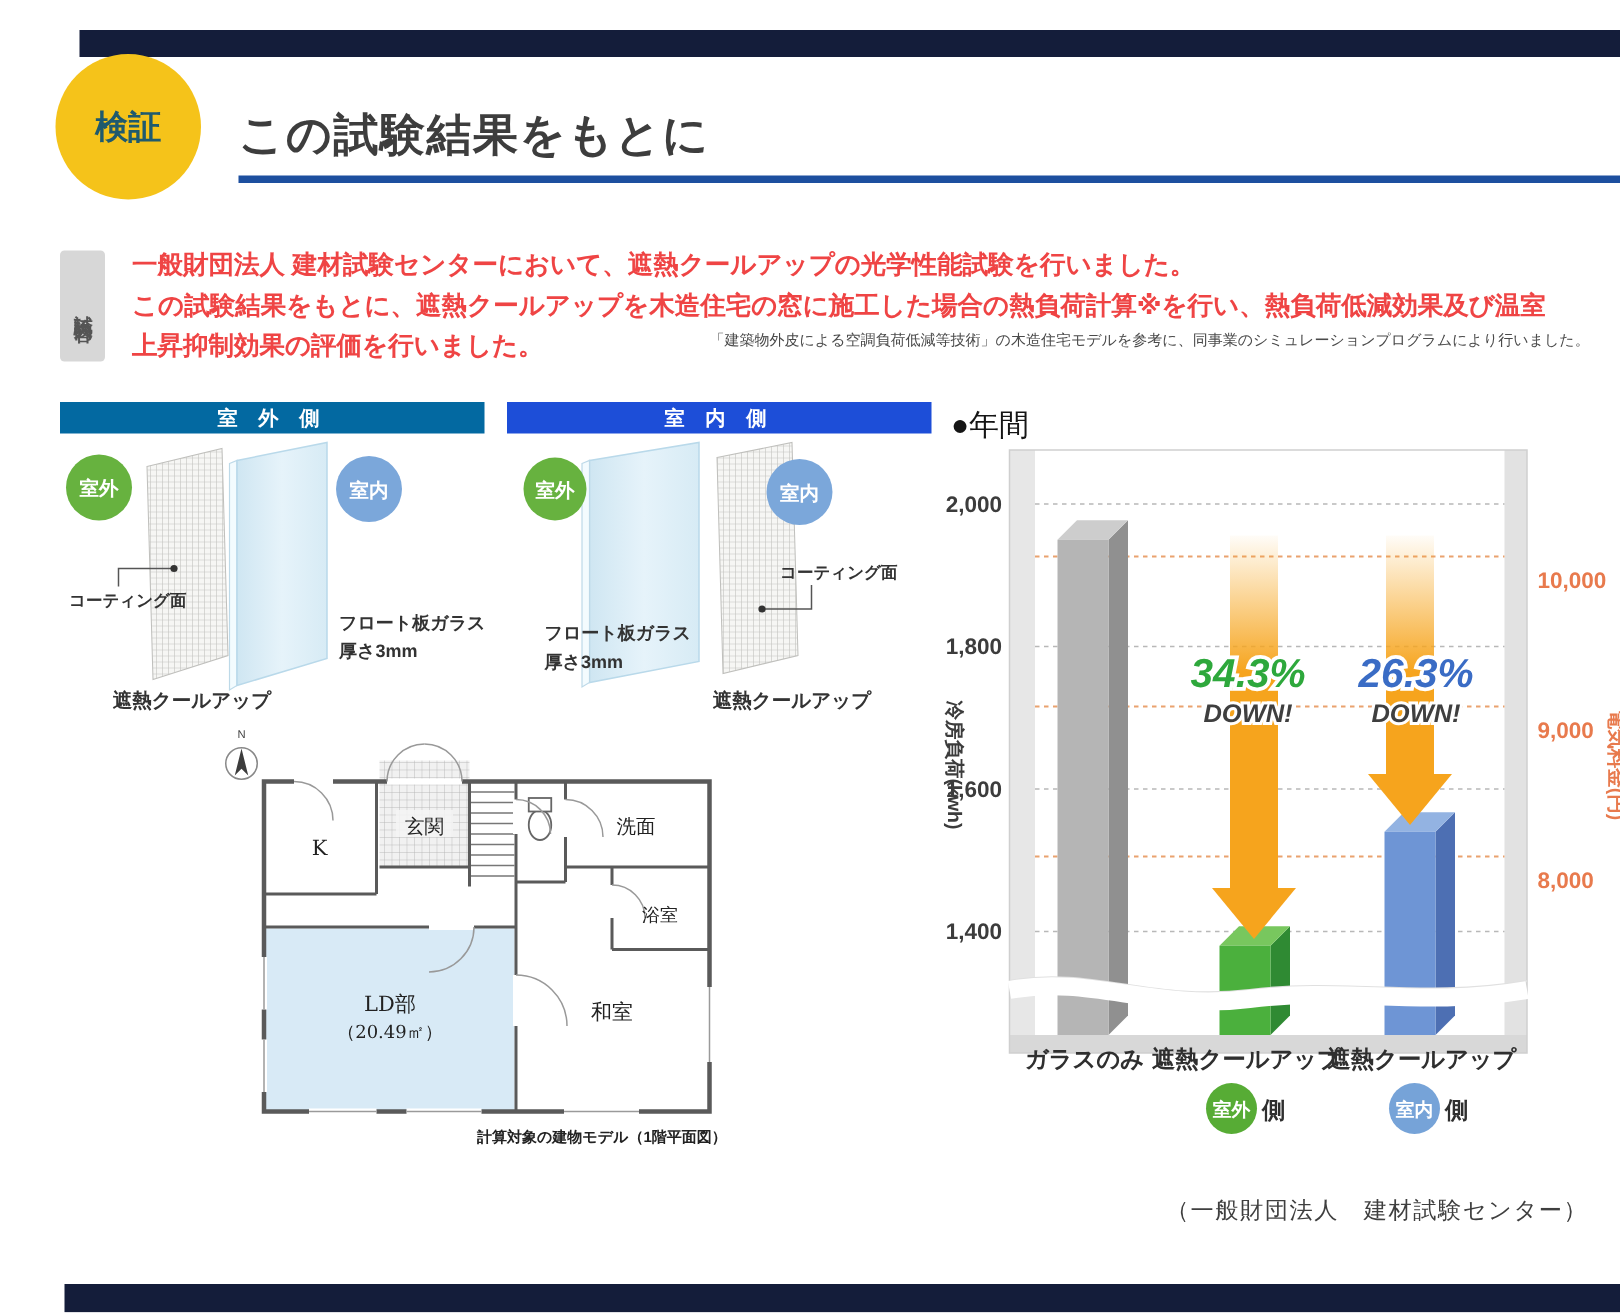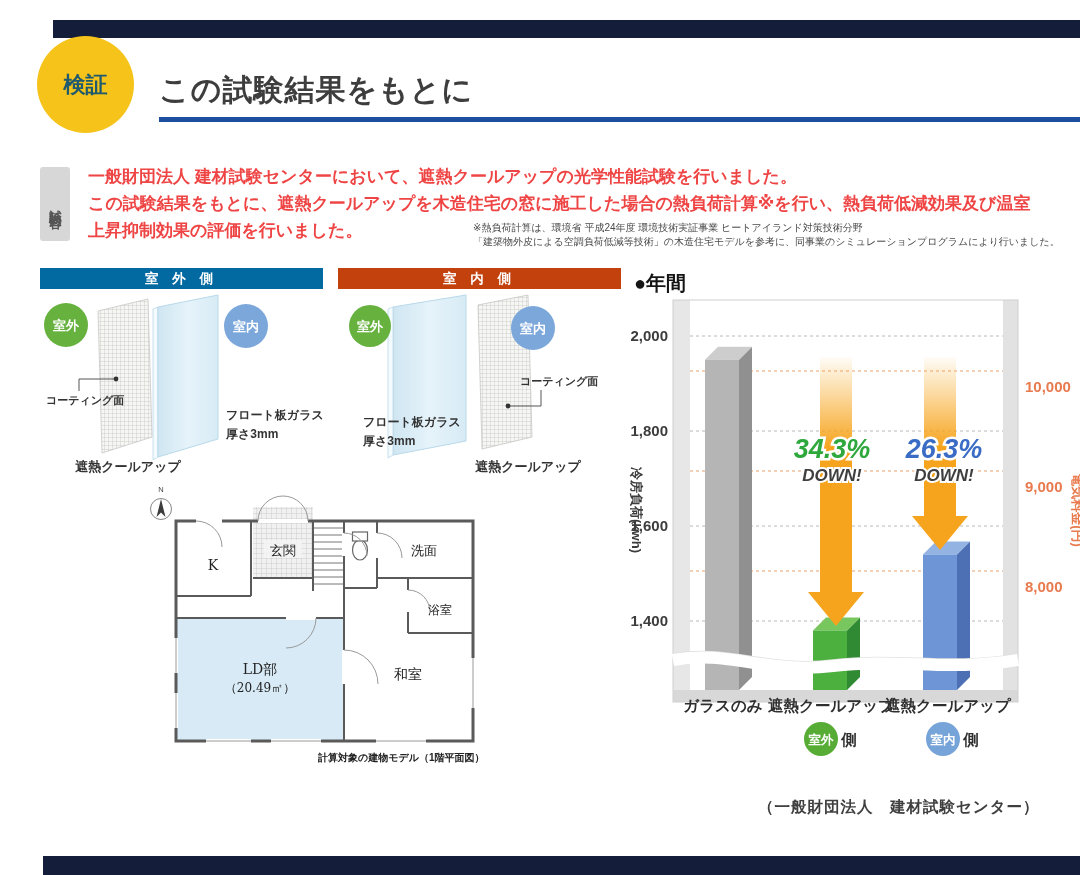--- a/index.html
+++ b/index.html
@@ -18,27 +18,27 @@
              font-size:12.5px;color:#555;letter-spacing:2px;font-weight:600;}
   #intro-text{left:70px;top:163px;width:1010px;font-size:17px;font-weight:700;color:#ef4444;line-height:27px;}
   #intro-notes{left:455px;top:221px;width:600px;font-size:10px;font-weight:500;color:#4a4a4a;line-height:13.5px;}
   
   .panel{width:283px;height:215px;}
   #panel-outdoor{left:22px;top:268px;}
   #panel-indoor{left:320px;top:268px;}
   .panel-header{height:21px;display:flex;align-items:center;justify-content:center;color:#fff;
                 font-size:13.5px;font-weight:700;letter-spacing:5px;}
   .panel-header.green{background:#0369a1;}
-  .panel-header.blue{background:#c2410c;}
+  .panel-header.blue{background:#1d4ed8;}
   .panel svg{display:block;}
   
-  #chart-title{left:616px;top:270px;font-size:20px;font-weight:700;color:#151515;}
+  #chart-title{left:616px;top:270px;font-size:20px;font-weight:400;color:#151515;}
   #chart-svg{left:600px;top:262px;}
   
-  #attribution{left:740px;top:797px;width:320px;text-align:left;font-size:15.5px;font-weight:700;
+  #attribution{left:740px;top:797px;width:320px;text-align:center;font-size:15.5px;font-weight:400;
                color:#3f3f3f;letter-spacing:1px;}
   #bottom-bar{left:25px;top:856px;width:1055px;height:19px;background:#141d3a;}
   svg text{font-family:"Liberation Sans","DejaVu Sans",sans-serif;}
   .plan-label{font-family:"DejaVu Serif","Liberation Serif",serif;fill:#222;}
 </style>
 </head>
 <body>
 
 <svg width="0" height="0" style="position:absolute">
   <defs>
@@ -72,21 +72,20 @@
   <div class="abs" id="title">この試験結果をもとに</div>
   <div class="abs" id="title-underline"></div>
 
   <div class="abs" id="intro-tab">試験内容</div>
   <div class="abs" id="intro-text">
     <div>一般財団法人 建材試験センターにおいて、遮熱クールアップの光学性能試験を行いました。</div>
     <div>この試験結果をもとに、遮熱クールアップを木造住宅の窓に施工した場合の熱負荷計算※を行い、熱負荷低減効果及び温室</div>
     <div>上昇抑制効果の評価を行いました。</div>
   </div>
   <div class="abs" id="intro-notes">
-    <div>※熱負荷計算は、環境省 平成24年度 環境技術実証事業 ヒートアイランド対策技術分野</div>
     <div>「建築物外皮による空調負荷低減等技術」の木造住宅モデルを参考に、同事業のシミュレーションプログラムにより行いました。</div>
   </div>
 
   <div class="abs panel" id="panel-outdoor">
     <div class="panel-header green">室 外 側</div>
     <svg width="283" height="194" viewBox="0 0 283 194">
       <polygon points="113,20 118,18 118,168 113,171" fill="#f3fbfe" stroke="#bdd9e8" stroke-width="0.8"></polygon>
       <polygon points="118,18 178,6 178,150 118,168" fill="url(#glassGrad)" stroke="#b9d9ea" stroke-width="1"></polygon>
       <polygon points="58,22 108,10 112,148 62,164" fill="url(#meshPat)" stroke="#c0c0bd" stroke-width="0.7"></polygon>
       <circle cx="26" cy="36" r="22" fill="#67b23f"></circle>

